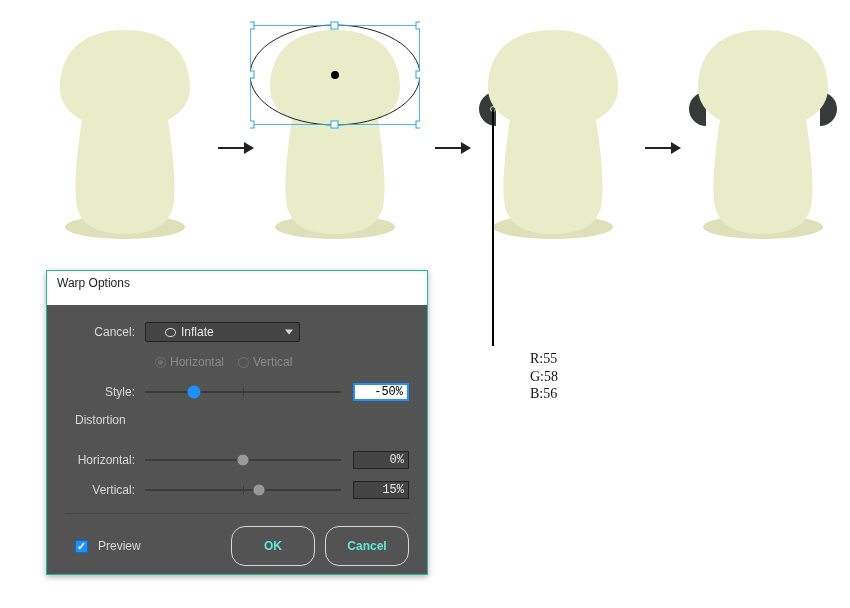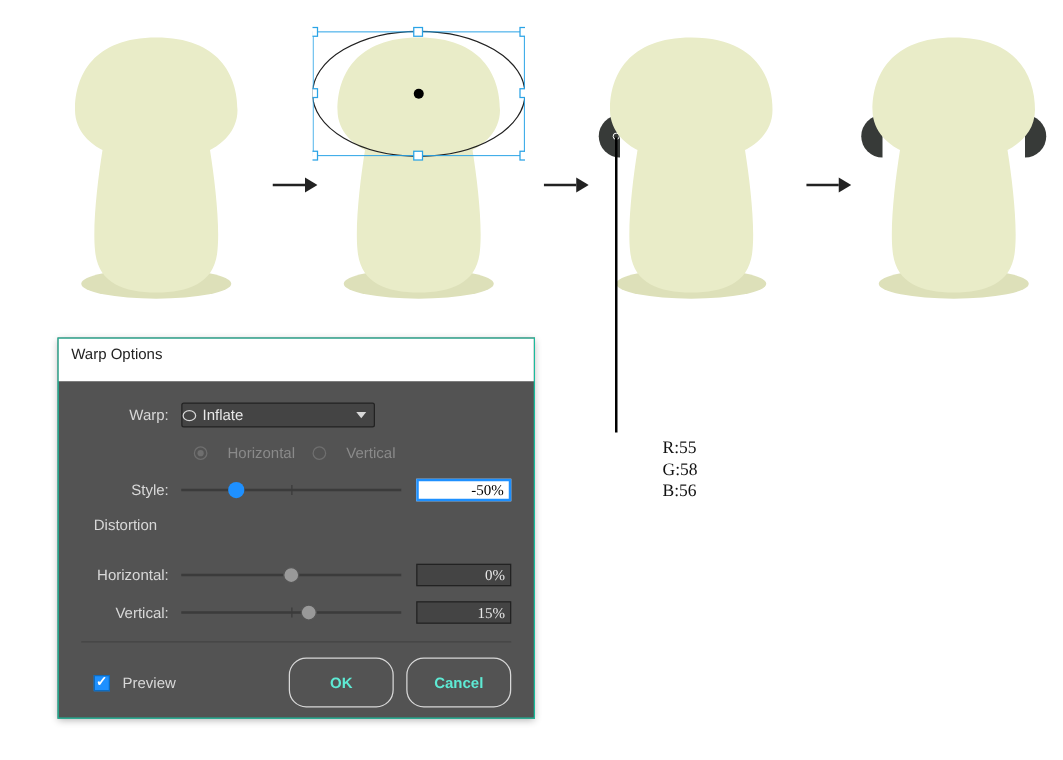--- a/index.html
+++ b/index.html
@@ -77,21 +77,21 @@
   .disabled { color: #8a8a8a; }
   
   .select {
     background: #444;
     border: 1px solid #222;
     color: #e8e8e8;
     height: 20px;
     width: 155px;
     display: flex;
     align-items: center;
-    padding: 0 0;
+    padding: 0 19px;
     position: relative;
     border-radius: 2px;
   }
   .select .chev {
     position: absolute; right: 6px; top: 50%;
     transform: translateY(-50%);
     width: 0; height: 0;
     border-left: 4px solid transparent;
     border-right: 4px solid transparent;
     border-top: 5px solid #d8d8d8;
@@ -99,21 +99,21 @@
   .style-icon {
     display: inline-block;
     width: 11px; height: 9px;
     border: 1px solid #d8d8d8;
     border-radius: 50%;
     margin-right: 5px;
     flex-shrink: 0;
   }
   
   .radio {
-    display:flex; align-items:center; gap:16px; margin-right:14px;
+    display:flex; align-items:center; gap:4px; margin-right:14px;
   }
   .radio-dot {
     width:11px; height:11px; border-radius:50%;
     border:1px solid #6f6f6f;
     position:relative;
   }
   .radio.on .radio-dot::after {
     content:''; position:absolute; inset:2px;
     background:#6f6f6f; border-radius:50%;
   }
@@ -137,27 +137,27 @@
     position:absolute; top:50%;
     width:13px; height:13px; border-radius:50%;
     transform: translate(-50%, -50%);
   }
   .thumb.blue { background:#1e90ff; }
   .thumb.grey {
     background:#999; border:1px solid #555;
   }
   
   .valbox {
-    width: 76px; height: 18px;
+    width: 56px; height: 18px;
     background: #444;
     border:1px solid #222;
     color:#e8e8e8;
     text-align: right;
     padding: 0 4px;
-    font-family: Liberation Serif, serif;
+    font-family: Liberation Mono, monospace;
     font-size: 12px;
     display:flex; align-items:center; justify-content:flex-end;
   }
   .valbox.highlight {
     background:#fff; color:#000;
     border:2px solid #1e90ff;
   }
   
   .section-label {
     color:#d8d8d8;
@@ -274,21 +274,21 @@
   <div>R:55</div>
   <div>G:58</div>
   <div>B:56</div>
 </div>
 
 <div class="dialog">
   <div class="dialog-title">Warp Options</div>
   <div class="dialog-body">
 
     <div class="row">
-      <div class="row-label">Warp:</div>
+      <div class="row-label">Cancel:</div>
       <div class="select">
         <span class="style-icon"></span>
         <span>Inflate</span>
         <span class="chev"></span>
       </div>
     </div>
 
     <div class="row disabled" style="padding-left:90px;">
       <div class="radio on">
         <span class="radio-dot"></span>

